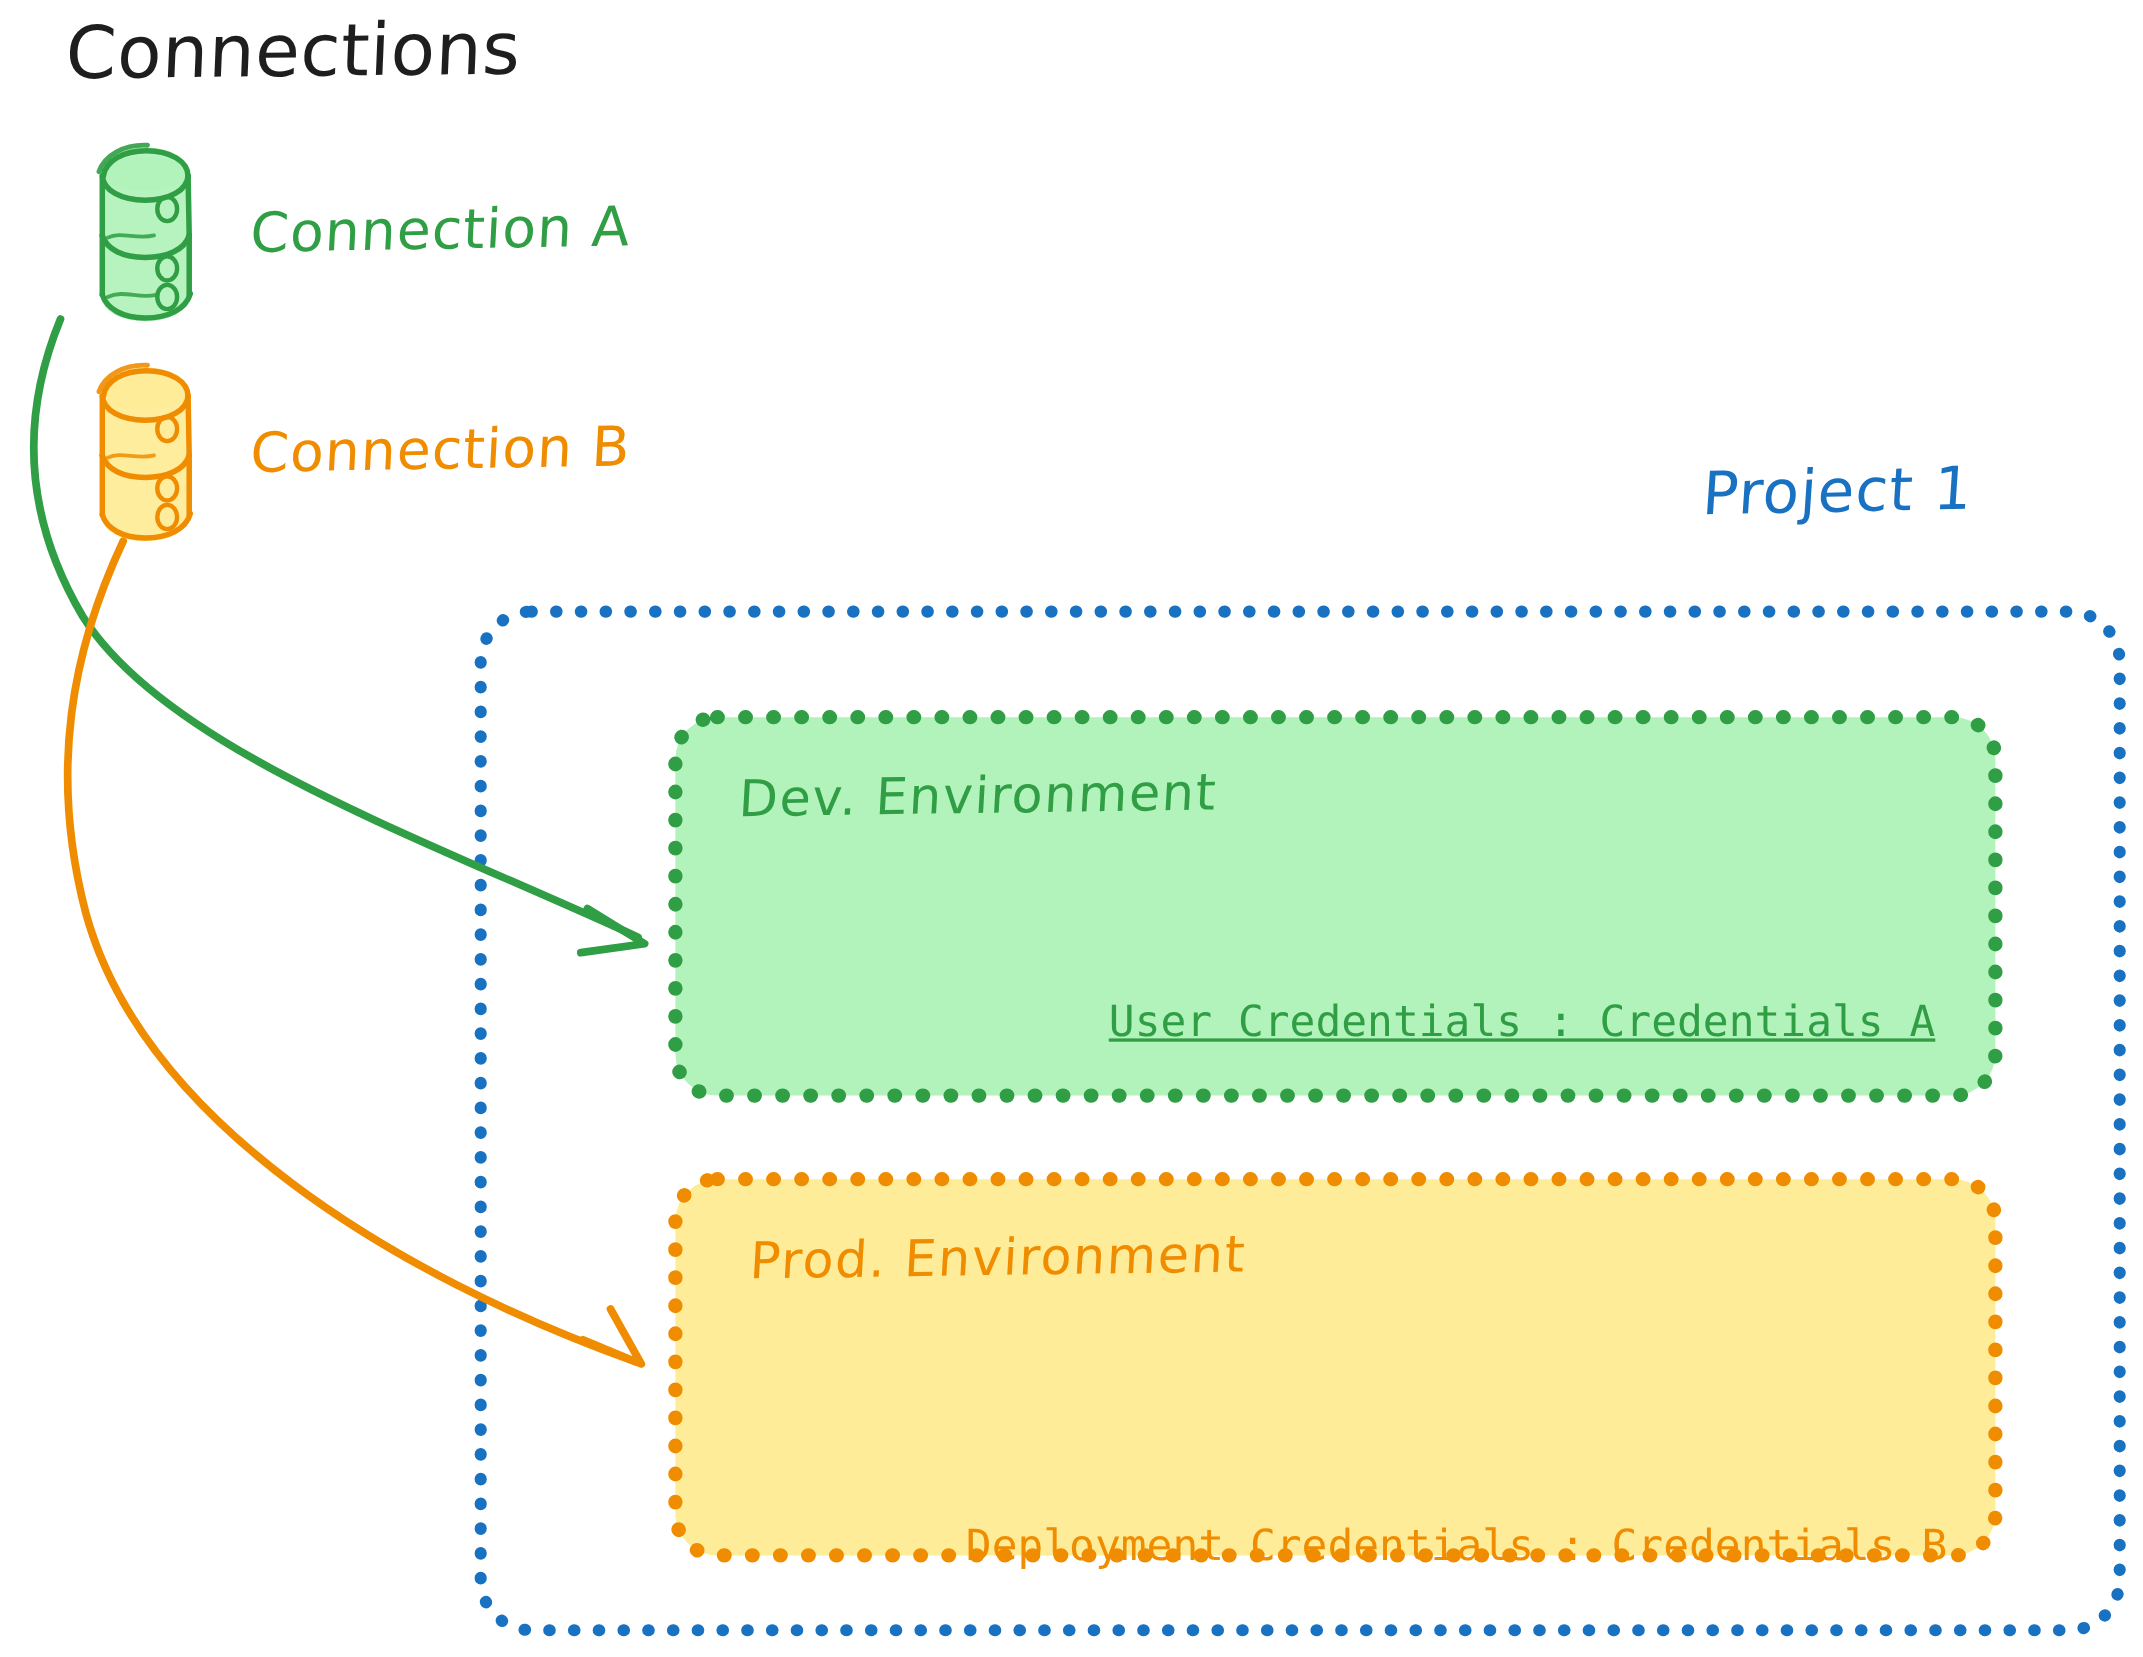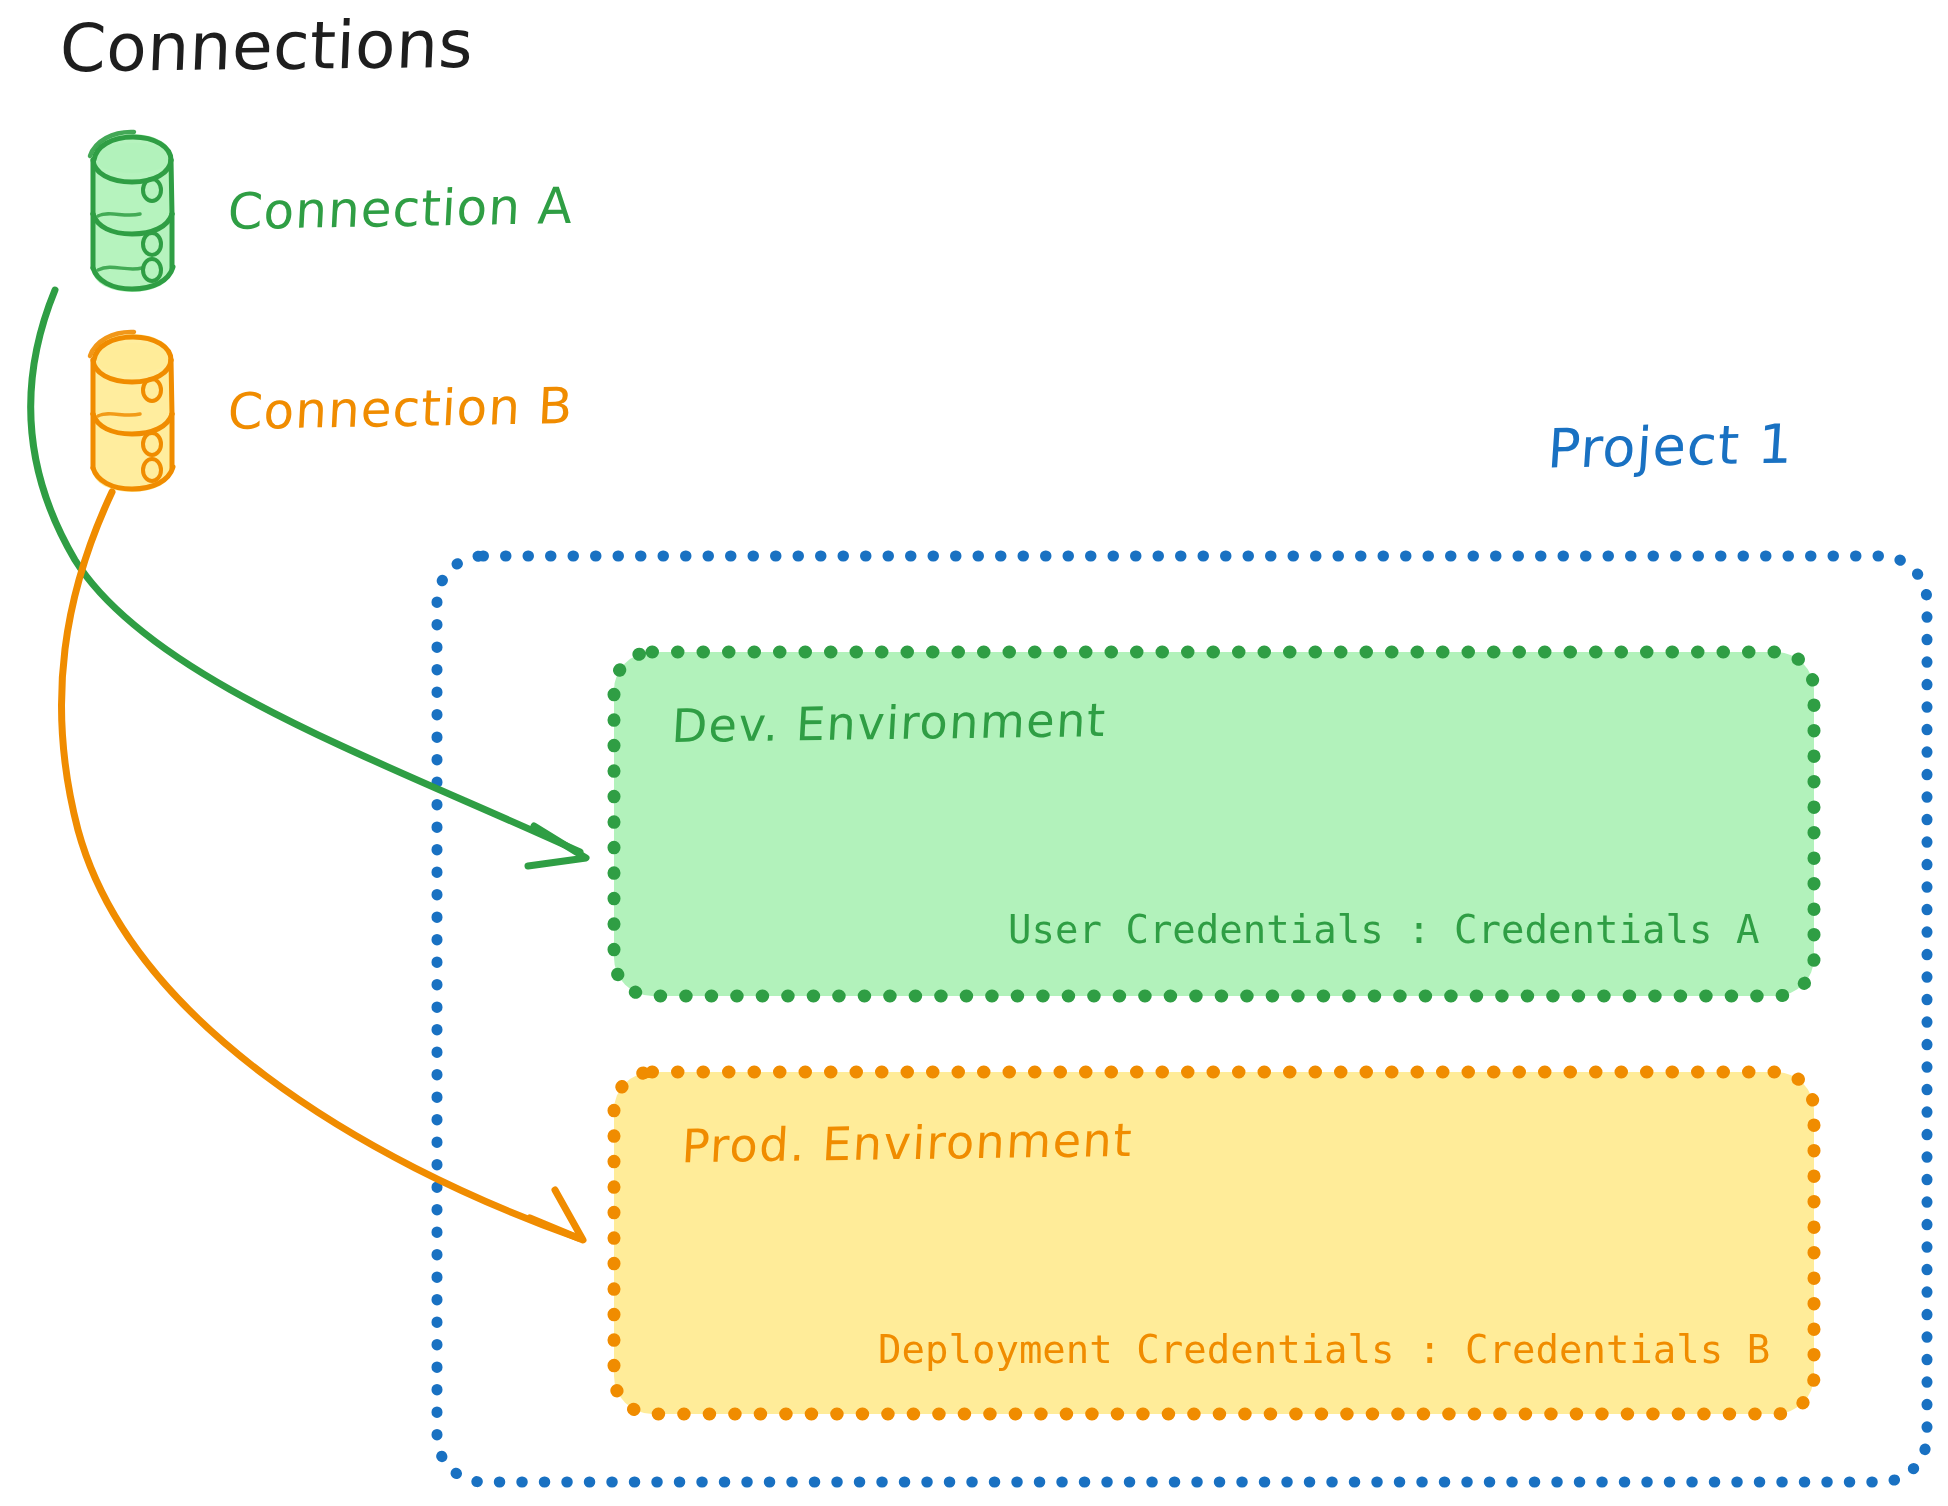--- a/index.html
+++ b/index.html
@@ -52,22 +52,22 @@
   .prod-title{
     left:682px;top:1120px;
     font-size:46px;color:#f08c00;
     transform:skewX(-4deg) rotate(-0.8deg);
     letter-spacing:1.5px;
   }
   .mono-cred{
     font-family:"DejaVu Sans Mono","Liberation Mono",monospace;
     font-size:39px;letter-spacing:0px;
   }
-  .dev-cred{ left:1008px;top:910px;color:#2f9e44; }
-  .prod-cred{ left:878px;top:1330px;color:#f08c00; }
+  .dev-cred{ left:1008px;top:910px;color:#2f9e44;text-decoration:underline; }
+  .prod-cred{ left:878px;top:1386px;color:#f08c00; }
 </style>
 </head>
 <body>
 
 <div id="stage">
 
   <svg id="art" viewBox="0 0 1948 1506" xmlns="http://www.w3.org/2000/svg">
 
     <g>
 

